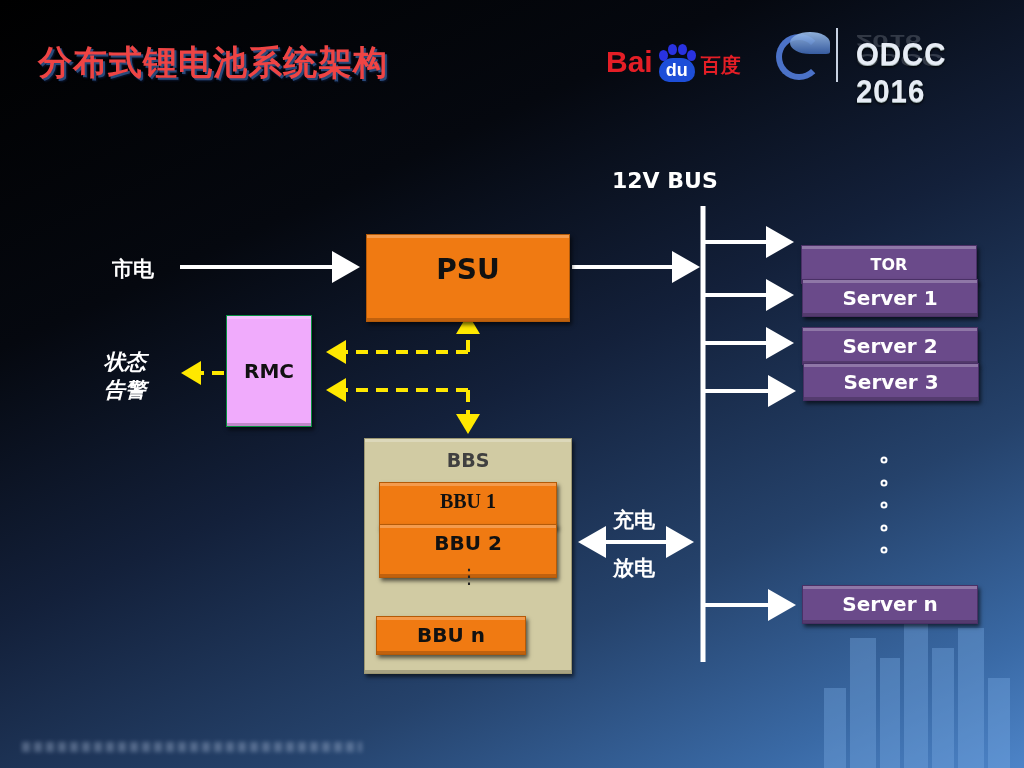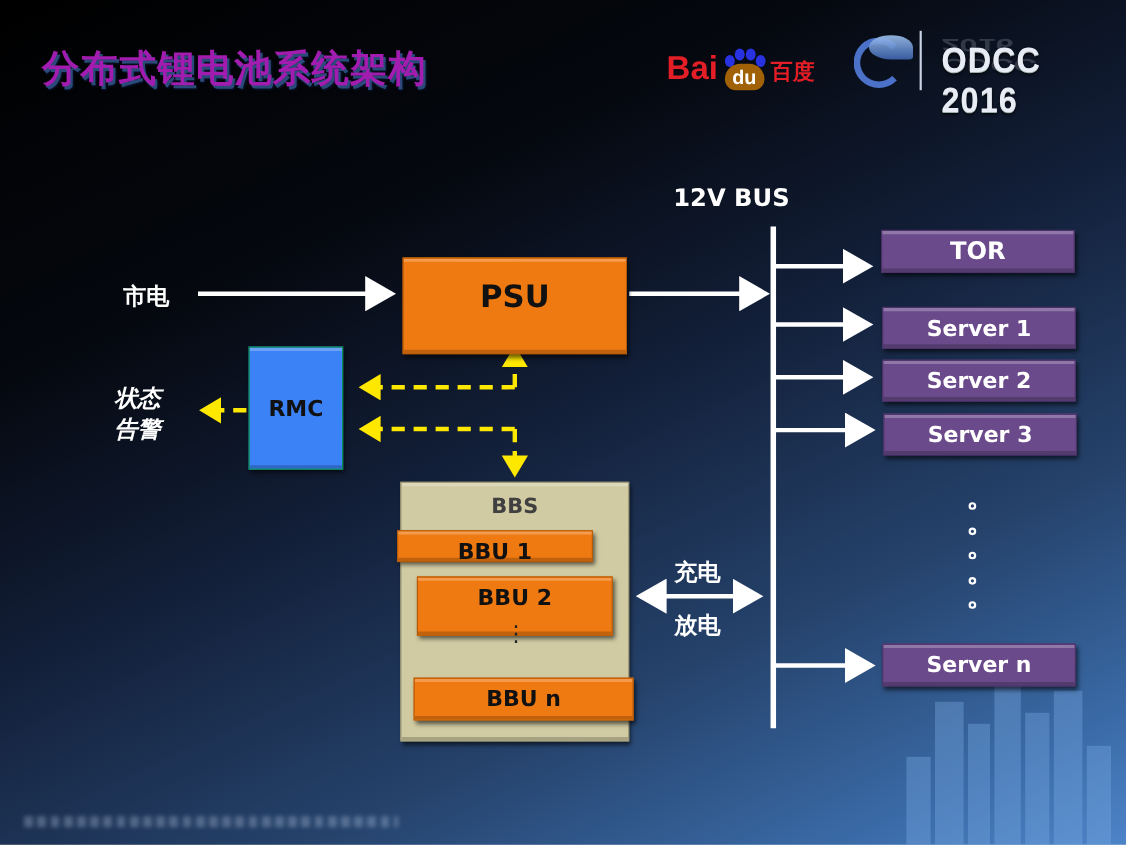--- a/index.html
+++ b/index.html
@@ -1,40 +1,40 @@
 <!DOCTYPE html>
 <html><head>
 <meta charset="utf-8">
 <style>
   html,body{margin:0;padding:0;}
   body{width:1024px;height:768px;overflow:hidden;position:relative;
     font-family:"DejaVu Sans","Liberation Sans",sans-serif;
     background:linear-gradient(155deg,#000000 0%,#05080f 28%,#13203a 50%,#25426b 72%,#3a6aa6 90%,#4d84c8 100%);}
   .abs{position:absolute;}
-  .title{left:38px;top:40px;font-size:34px;font-weight:bold;color:#a21caf;letter-spacing:1px;
+  .title{left:38px;top:40px;font-size:34px;font-weight:bold;color:#ef4444;letter-spacing:1px;
     text-shadow:2px 2px 0 #2a4a7a,3px 3px 2px #0a1630;}
   .logo-baidu{left:606px;top:44px;font-size:30px;font-weight:bold;color:#e41e26;font-family:"Liberation Sans",sans-serif;}
   .paw{display:inline-block;position:relative;width:44px;height:40px;vertical-align:middle;margin:0 2px;}
-  .paw .pad{position:absolute;left:4px;top:14px;width:36px;height:24px;background:#a16207;border-radius:14px 14px 10px 10px;
+  .paw .pad{position:absolute;left:4px;top:14px;width:36px;height:24px;background:#1d4ed8;border-radius:14px 14px 10px 10px;
     color:#fff;font-size:18px;text-align:center;line-height:24px;}
   .paw .toe{position:absolute;width:9px;height:11px;background:#2932e1;border-radius:50%;}
   .logo-baidu .cn{font-size:20px;}
   .logo-e{left:776px;top:34px;width:46px;height:46px;border-radius:50%;border:6px solid #4b72c8;border-right-color:transparent;box-sizing:border-box;}
   .logo-e-leaf{left:790px;top:32px;width:40px;height:22px;border-radius:50% 50% 10% 50%;background:linear-gradient(#9ec1ee,#3c64ae);opacity:.9;}
   .divider{left:836px;top:28px;width:2px;height:54px;background:#c8d2e2;}
   .odcc{left:856px;top:36px;font-size:32px;font-weight:bold;color:#e7ecf5;letter-spacing:1px;
     font-family:"Liberation Sans",sans-serif;transform:scaleX(0.92);transform-origin:left;
     text-shadow:0 1px 0 #9aa,0 2px 3px #000;}
   .odcc-refl{left:856px;top:68px;font-size:32px;font-weight:bold;color:#e7ecf5;opacity:.18;transform:scale(0.92,-0.5);transform-origin:left top;
     font-family:"Liberation Sans",sans-serif;}
   .lbl{color:#fff;font-weight:bold;font-size:21px;}
   .box{box-sizing:border-box;text-align:center;font-weight:bold;
     box-shadow:2px 3px 4px rgba(0,0,0,.6), inset 0 3px 0 rgba(255,255,255,.25), inset 0 -3px 0 rgba(0,0,0,.2);}
   .orange{background:#f07a12;color:#111;border:1px solid #b45a08;}
-  .green{background:#3b82f6;color:#111;border:1px solid #079040;}
+  .green{background:#f0abfc;color:#111;border:1px solid #079040;}
   .purple{background:#6a4a8a;color:#fff;border:1px solid #4a3066;}
   .bbs{background:#d1cba3;border:1px solid #9b9672;}
   svg{position:absolute;left:0;top:0;}
   .city{right:0;bottom:0;width:220px;height:170px;opacity:.35;}
   .footer-blur{left:22px;top:742px;width:340px;height:10px;filter:blur(2px);
     background:repeating-linear-gradient(90deg,rgba(190,205,230,.55) 0 8px,transparent 8px 12px);opacity:.6;}
 </style>
 </head>
 <body>
 
@@ -112,24 +112,24 @@
 <div class="abs lbl" style="left:613px;top:506px;">充电</div>
 <div class="abs lbl" style="left:613px;top:554px;">放电</div>
 
 <div class="abs box orange" style="left:366px;top:234px;width:204px;height:88px;line-height:70px;font-size:28px;">PSU</div>
 
 <div class="abs box green" style="left:226px;top:315px;width:86px;height:112px;line-height:110px;font-size:20px;">RMC</div>
 
 <div class="abs box bbs" style="left:364px;top:438px;width:208px;height:236px;">
   <div style="font-size:19px;color:#404040;margin-top:10px;">BBS</div>
 </div>
-<div class="abs box orange" style="left:361px;top:482px;width:178px;height:29px;line-height:36px;font-size:20px;">BBU 1</div>
+<div class="abs box orange" style="left:379px;top:482px;width:178px;height:46px;line-height:36px;font-size:20px;font-family:Liberation Serif, serif;">BBU 1</div>
 <div class="abs box orange" style="left:379px;top:524px;width:178px;height:54px;line-height:36px;font-size:20px;">BBU 2</div>
 <div class="abs" style="left:459px;top:568px;width:16px;color:#222;font-size:20px;text-align:center;line-height:16px;">⋮</div>
-<div class="abs box orange" style="left:376px;top:616px;width:200px;height:39px;line-height:37px;font-size:20px;">BBU n</div>
+<div class="abs box orange" style="left:376px;top:616px;width:150px;height:39px;line-height:37px;font-size:20px;">BBU n</div>
 
-<div class="abs box purple" style="left:801px;top:209px;width:176px;height:39px;line-height:37px;font-size:22px;">TOR</div>
+<div class="abs box purple" style="left:801px;top:245px;width:176px;height:39px;line-height:37px;font-size:16px;">TOR</div>
 <div class="abs box purple" style="left:802px;top:279px;width:176px;height:38px;line-height:36px;font-size:20px;">Server 1</div>
 <div class="abs box purple" style="left:802px;top:327px;width:176px;height:38px;line-height:36px;font-size:20px;">Server 2</div>
-<div class="abs box purple" style="left:803px;top:376px;width:176px;height:38px;line-height:36px;font-size:20px;">Server 3</div>
+<div class="abs box purple" style="left:803px;top:363px;width:176px;height:38px;line-height:36px;font-size:20px;">Server 3</div>
 <div class="abs box purple" style="left:802px;top:585px;width:176px;height:39px;line-height:37px;font-size:20px;">Server n</div>
 
 <div class="abs footer-blur"></div>
 
 </body></html>

